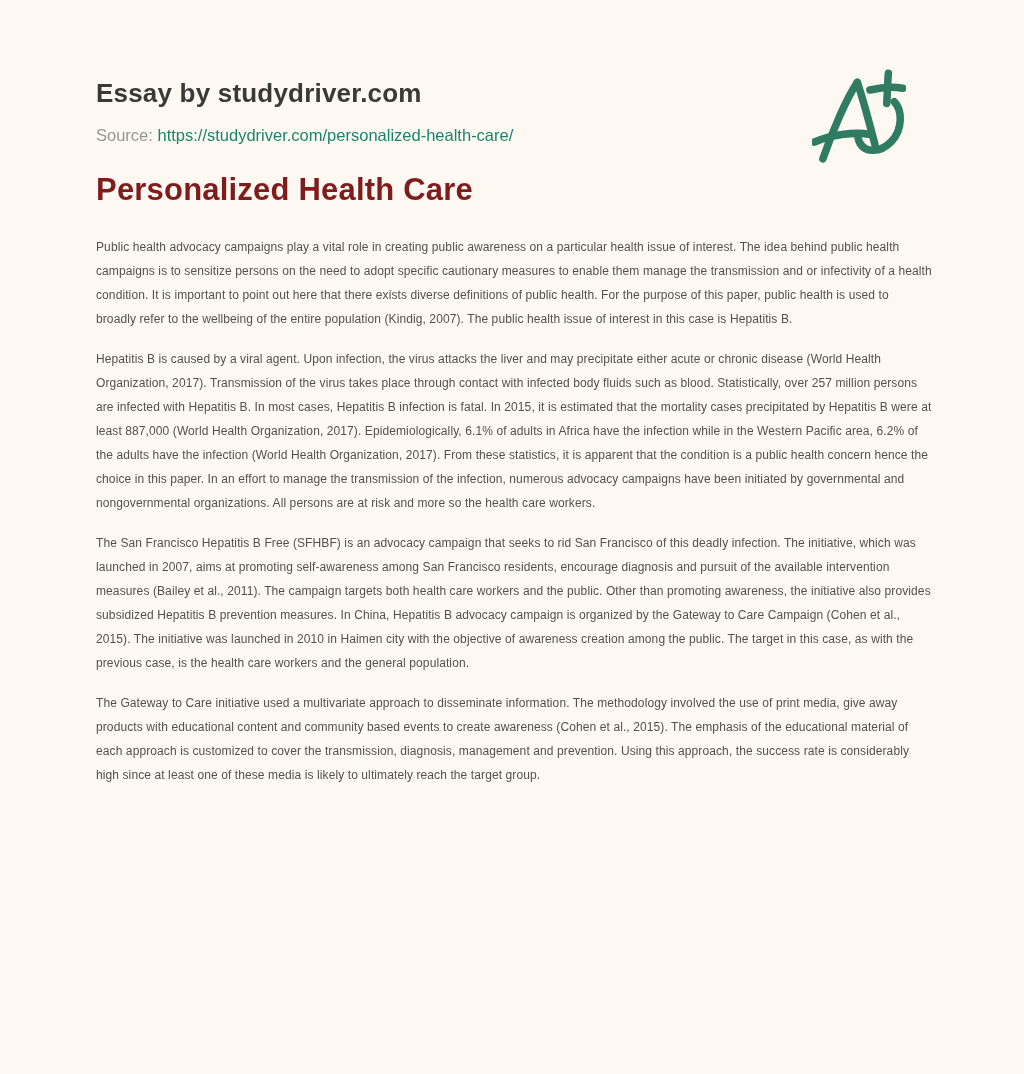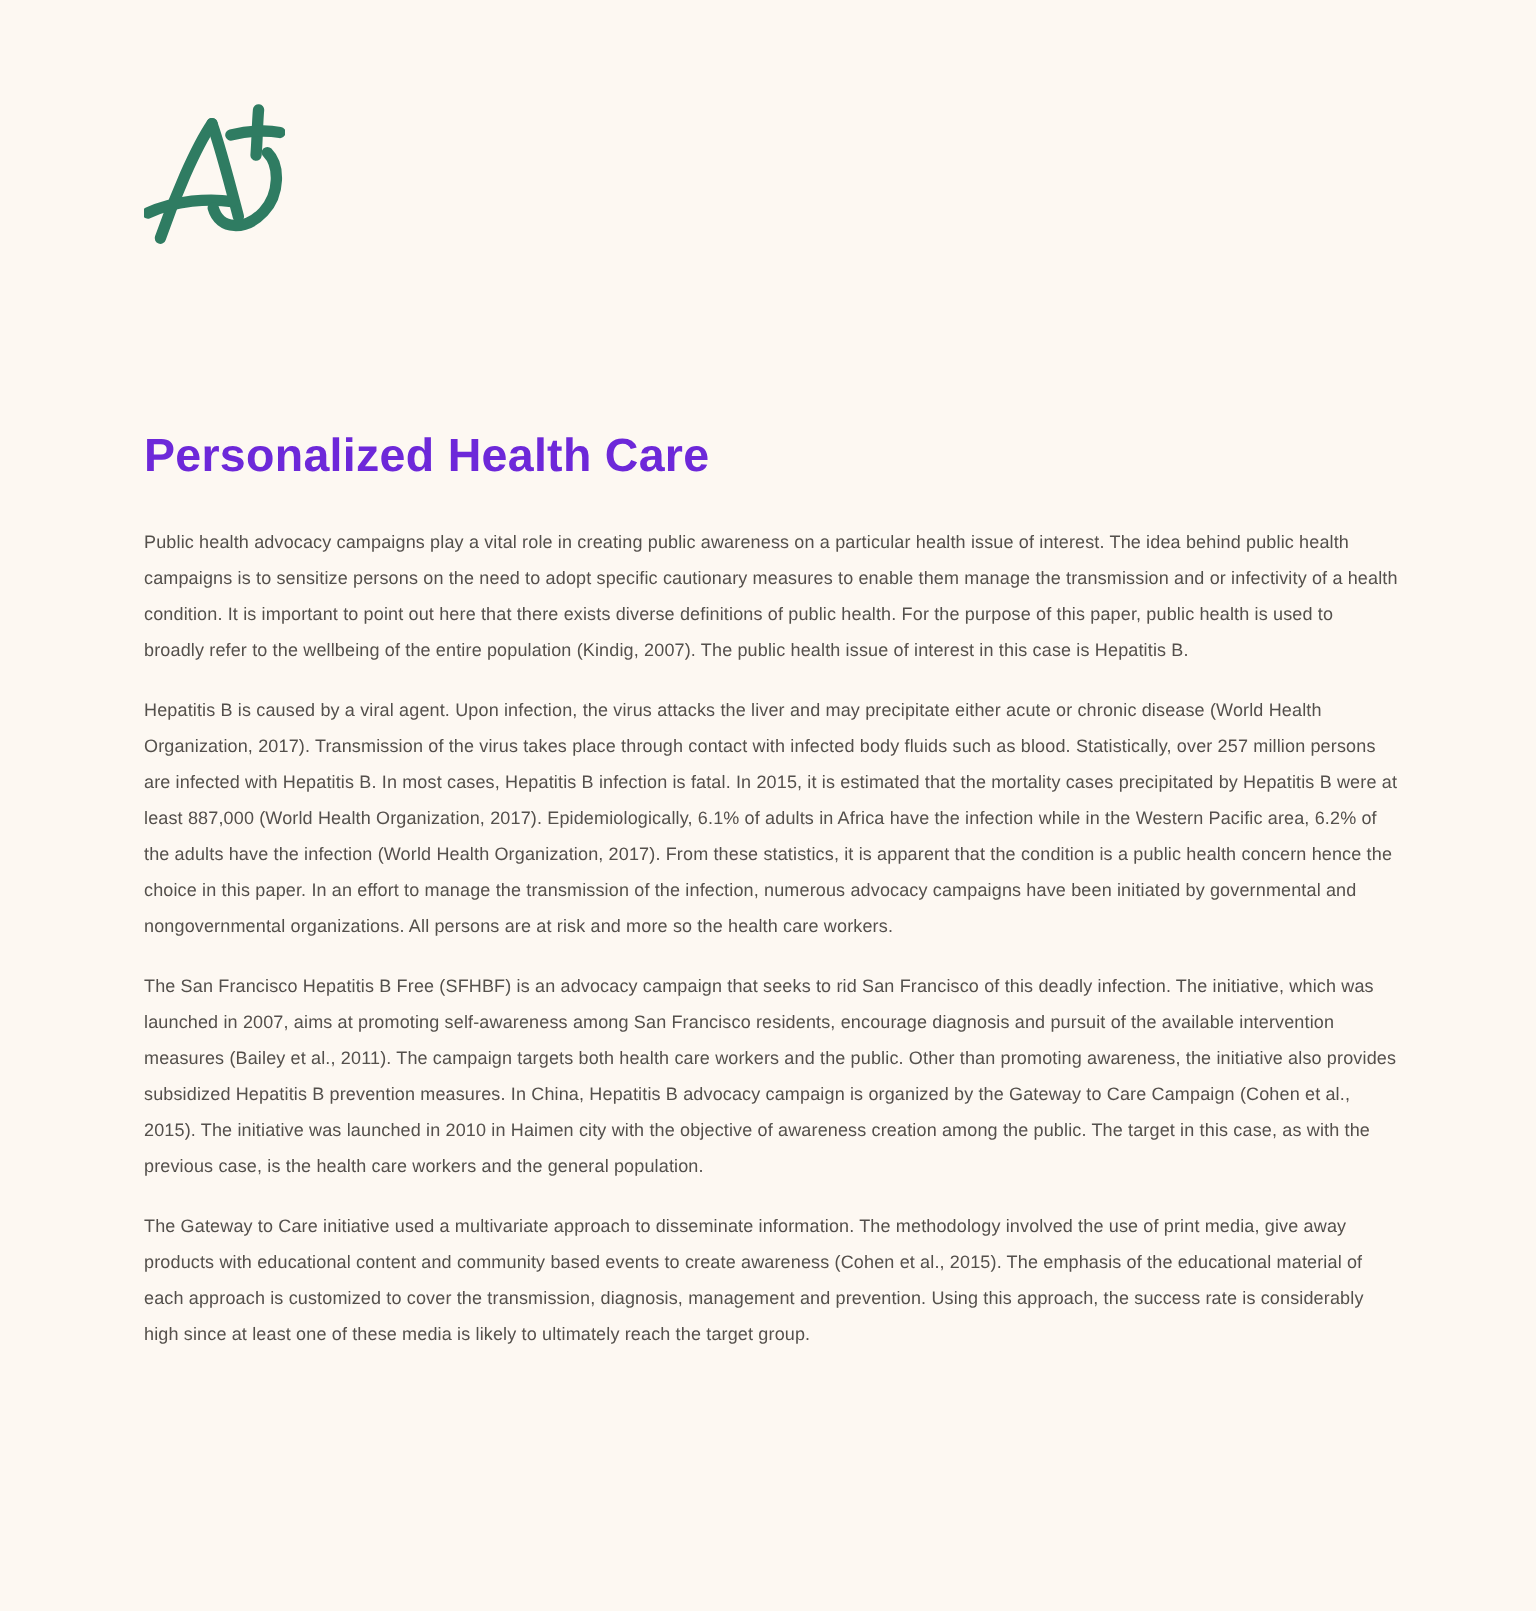--- a/index.html
+++ b/index.html
@@ -36,44 +36,50 @@
   .source-line a {
     color: #19866c;
     text-decoration: none;
   }
   .logo {
     flex: 0 0 auto;
     margin-top: -12px;
     margin-right: 22px;
   }
   .essay-title {
-    margin-top: 113px;
     font-size: 31px;
     font-weight: 600;
-    color: #6d28d9;
+    color: #7f1d1d;
     letter-spacing: 0.2px;
   }
   .essay-body {
     margin-top: 27px;
     width: 836px;
   }
   .essay-body p {
     font-size: 12px;
     line-height: 24px;
     color: #54504c;
     margin: 0 0 16px 0;
     letter-spacing: 0.1px;
   }
 </style>
 </head>
 <body>
 
 <div class="page">
 
   <div class="header">
+    <div>
+      <div class="site-title">Essay by studydriver.com</div>
+      <div class="source-line">
+        <span>Source:</span>
+        <a href="#" title="https://studydriver.com/personalized-health-care/">https://studydriver.com/personalized-health-care/</a>
+      </div>
+    </div>
 
     <div class="logo">
       <svg width="94" height="104" viewBox="0 0 112 118" fill="none" xmlns="http://www.w3.org/2000/svg">
         <g stroke="#2f7c62" stroke-width="9" stroke-linecap="round" fill="none">
 
           <path d="M13,110 C24,78 41,38 54,19"></path>
 
           <path d="M54,19 C62,42 70,74 75,93"></path>
 
           <path d="M3,90 C25,80 52,78 70,81"></path>

